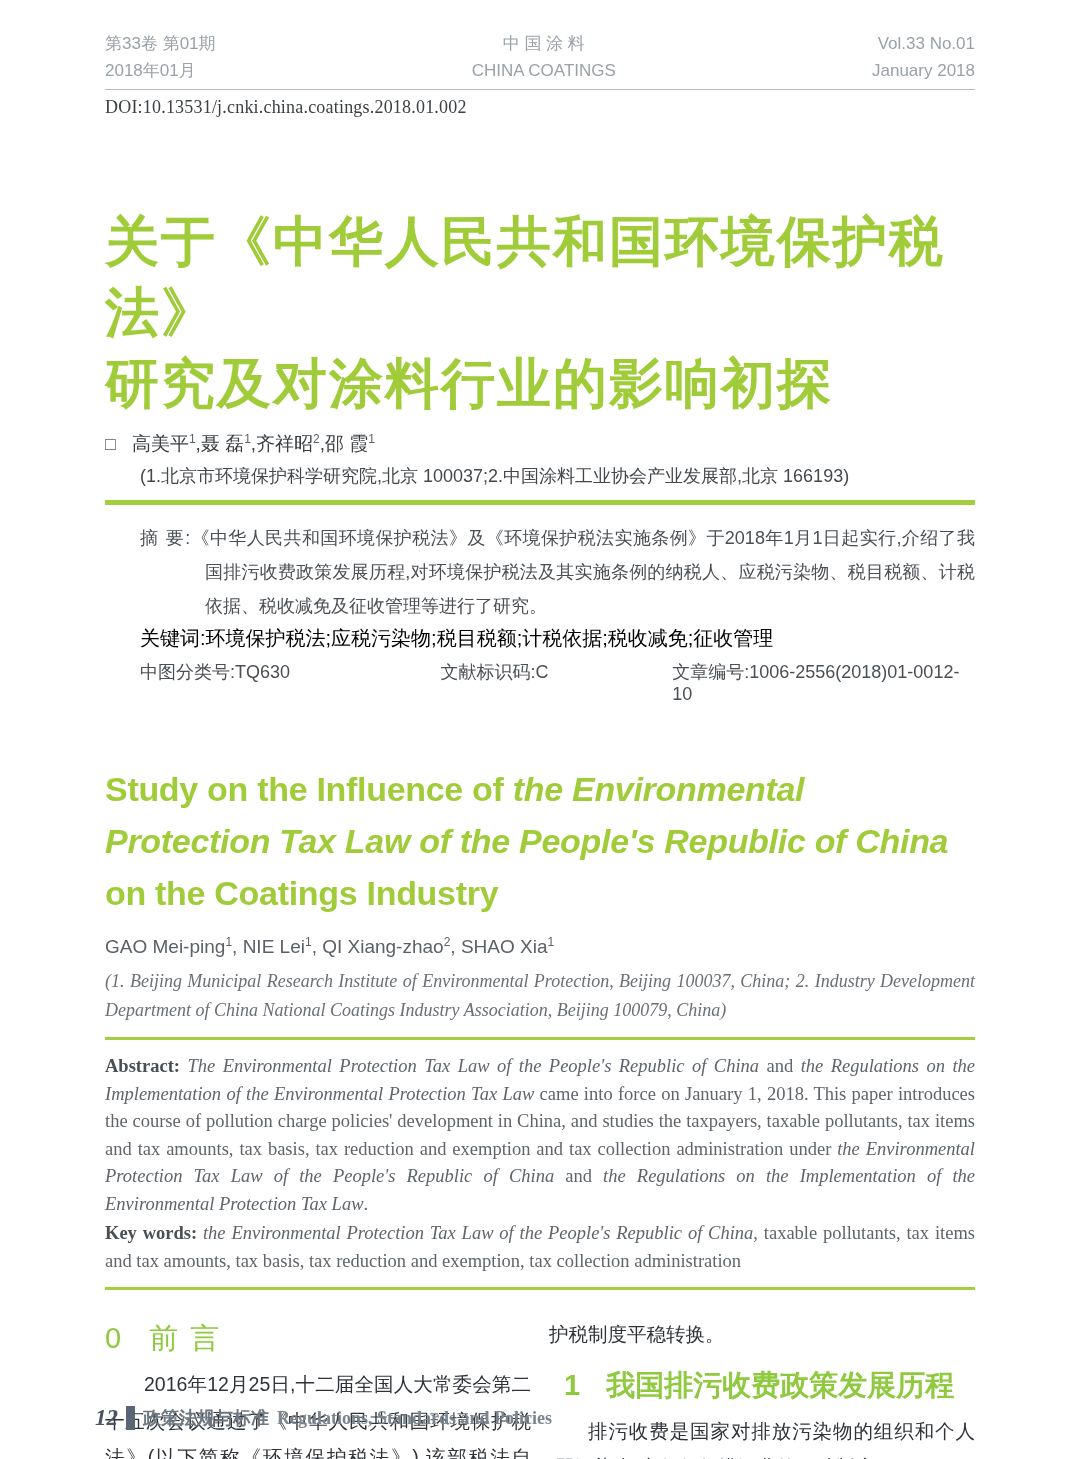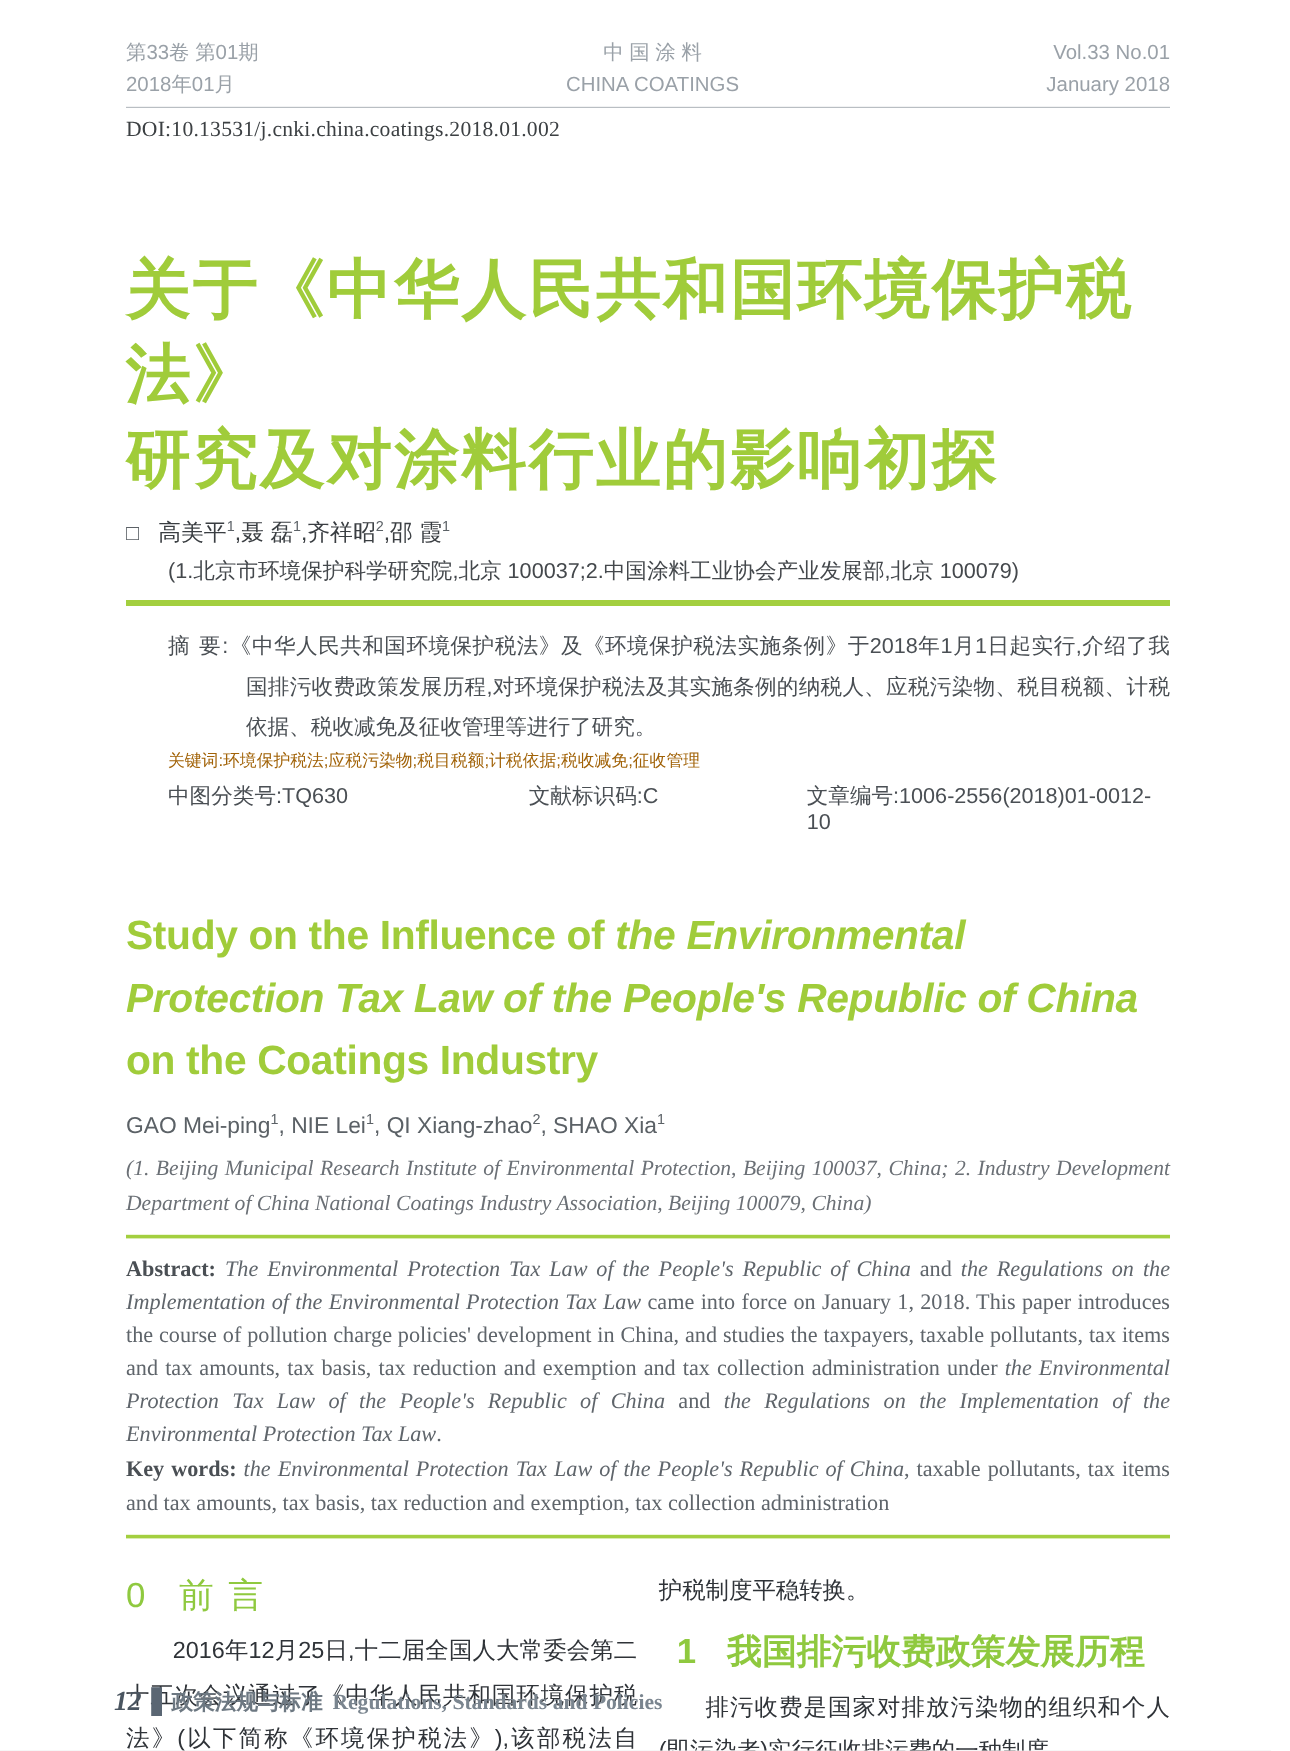--- a/index.html
+++ b/index.html
@@ -18,21 +18,21 @@
   .title-cn{margin-top:88px;color:#a0cc3a;font-size:54px;font-weight:900;line-height:71px;letter-spacing:2px;}
   .authors-cn{margin-top:12px;font-size:19px;color:#3a3e42;}
   .authors-cn .marker{display:inline-block;margin-right:16px;color:#5b6166;font-size:18px;}
   .authors-cn sup{font-size:12px;color:#5b6166;}
   .affil-cn{margin-top:7px;font-size:18px;color:#44484c;padding-left:35px;}
   .green-rule-thick{border:none;border-top:5px solid #a3cf3f;margin:12px 0 0 0;}
   .green-rule{border:none;border-top:3px solid #a3cf3f;margin:12px 0 0 0;}
   
   .abs-cn{margin-top:16px;font-size:18px;line-height:34px;color:#4a4f54;padding-left:100px;text-indent:-65px;text-align:justify;}
   .abs-cn .lbl{letter-spacing:1px;}
-  .kw-cn{margin-top:2px;font-size:14px;color:#a16207;padding-left:35px;}
+  .kw-cn{margin-top:2px;font-size:20px;color:#000000;padding-left:35px;}
   .class-row{display:flex;margin-top:8px;font-size:18px;color:#4a4f54;padding-left:35px;}
   .class-row .c1{width:305px;}
   .class-row .c2{width:235px;}
   
   .title-en{margin-top:58px;color:#a0cc3a;font-size:34px;font-weight:bold;line-height:52px;letter-spacing:-.3px;}
   .title-en .it{font-style:italic;}
   .authors-en{margin-top:16px;font-size:19px;color:#5b6166;}
   .authors-en sup{font-size:12px;}
   .affil-en{margin-top:9px;font-family:"Liberation Serif",serif;font-style:italic;font-size:18px;line-height:29px;color:#6b7076;text-align:justify;}
   .abs-en{margin-top:13px;font-family:"Liberation Serif",serif;font-size:18.5px;line-height:27.5px;color:#5f656b;text-align:justify;}
@@ -77,21 +77,21 @@
   <div class="doi">DOI:10.13531/j.cnki.china.coatings.2018.01.002</div>
 
   <div class="title-cn">
     <div>关于《中华人民共和国环境保护税法》</div>
     <div>研究及对涂料行业的影响初探</div>
   </div>
 
   <div class="authors-cn">
     <span class="marker">□</span><span><span>高美平</span><sup>1</sup><span>,</span></span><span><span>聂  磊</span><sup>1</sup><span>,</span></span><span><span>齐祥昭</span><sup>2</sup><span>,</span></span><span><span>邵  霞</span><sup>1</sup></span>
   </div>
-  <div class="affil-cn">(1.北京市环境保护科学研究院,北京   100037;2.中国涂料工业协会产业发展部,北京   100079)</div>
+  <div class="affil-cn">(1.北京市环境保护科学研究院,北京   100037;2.中国涂料工业协会产业发展部,北京   166193)</div>
   <hr class="green-rule-thick">
 
   <div class="abs-cn">
     <span class="lbl">摘   要:</span><span>《中华人民共和国环境保护税法》及《环境保护税法实施条例》于2018年1月1日起实行,介绍了我国排污收费政策发展历程,对环境保护税法及其实施条例的纳税人、应税污染物、税目税额、计税依据、税收减免及征收管理等进行了研究。</span>
   </div>
   <div class="kw-cn">
     <span class="lbl">关键词:</span><span>环境保护税法;应税污染物;税目税额;计税依据;税收减免;征收管理</span>
   </div>
   <div class="class-row">
     <span class="c1">中图分类号:TQ630</span>

